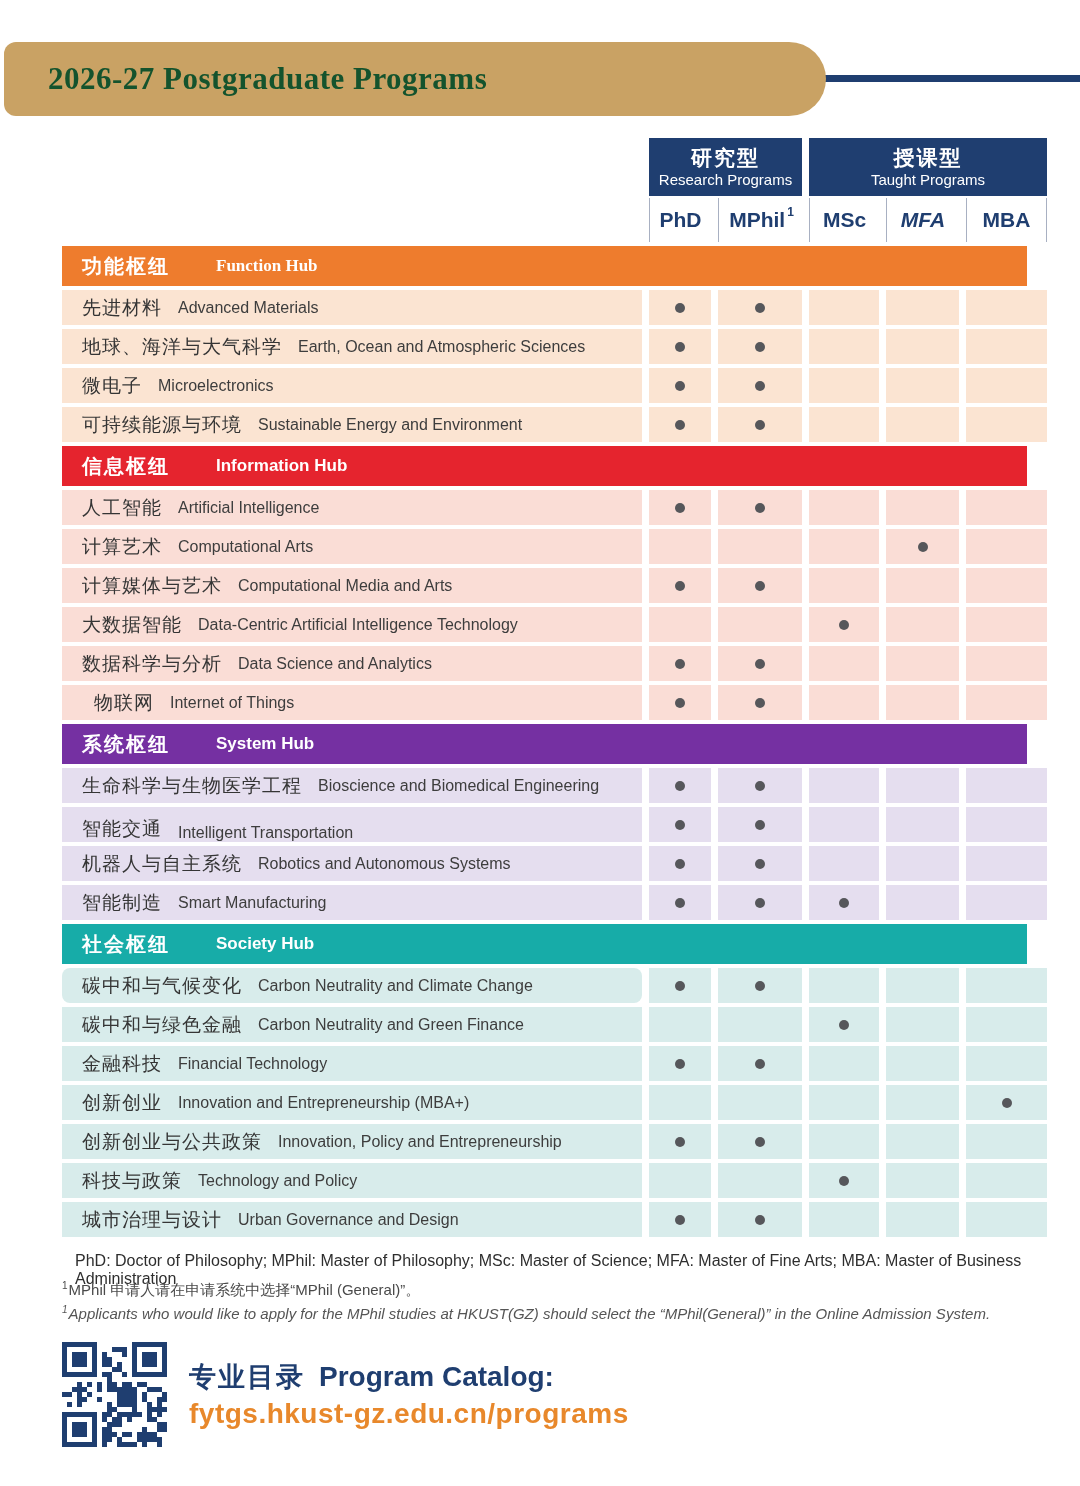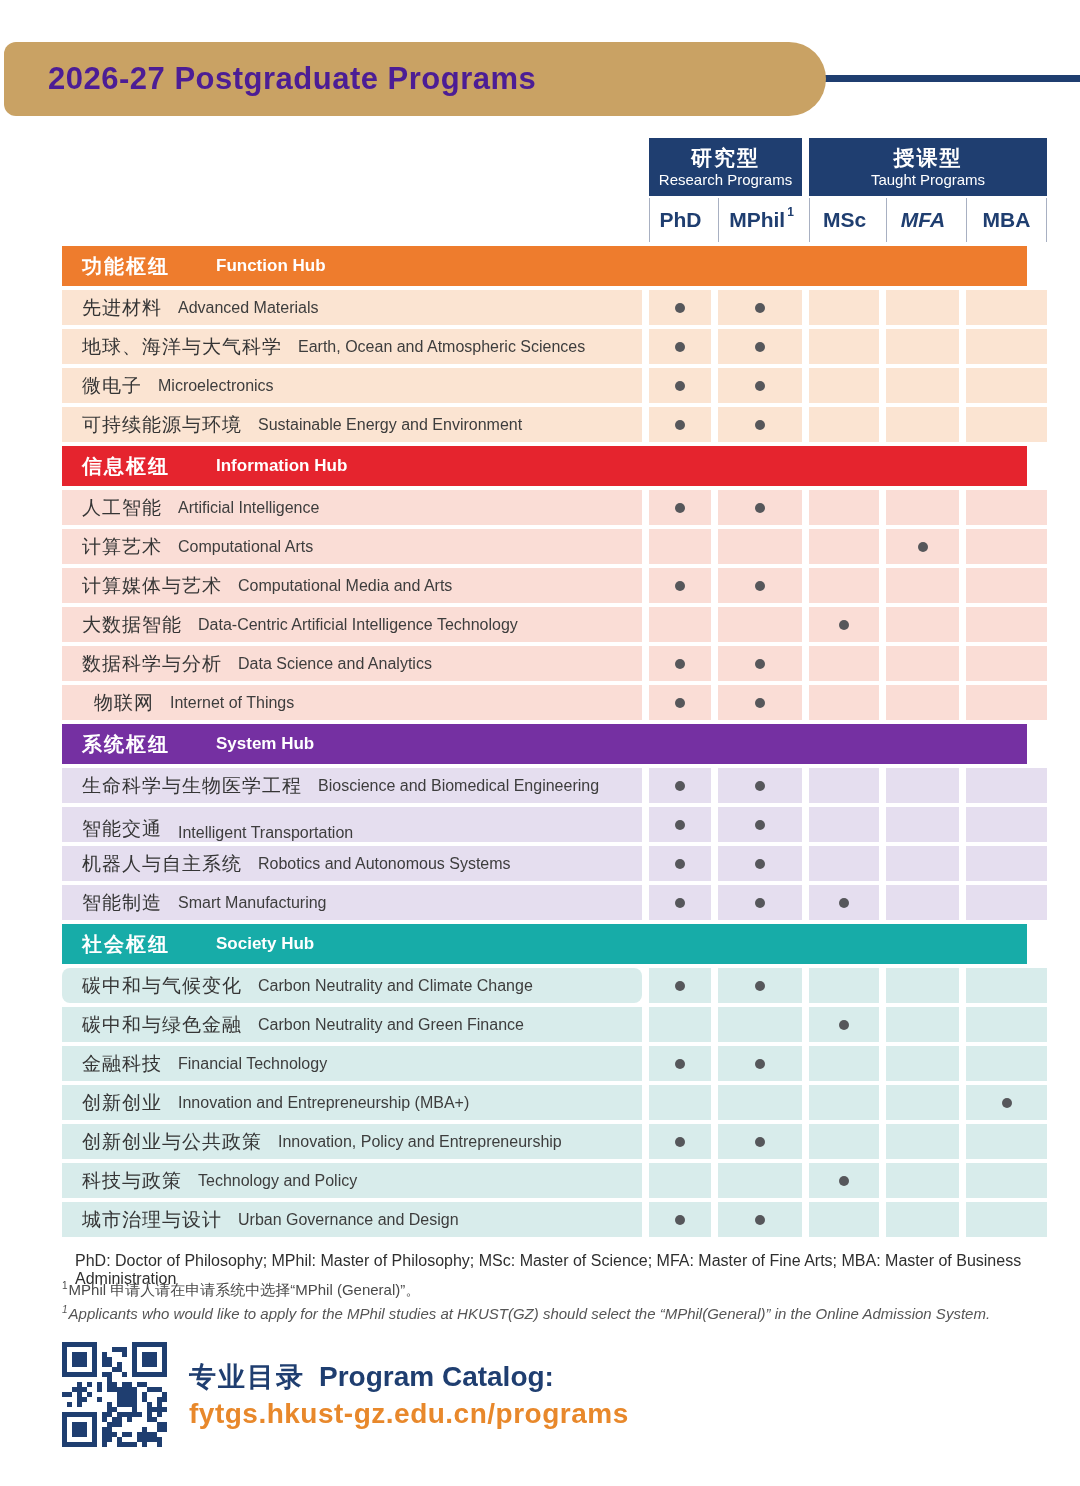--- a/index.html
+++ b/index.html
@@ -4,21 +4,21 @@
 <style>
   * { margin:0; padding:0; box-sizing:border-box; }
   html,body { background:#ffffff; }
   body { font-family:"Liberation Sans","DejaVu Sans",sans-serif; }
   .page { position:relative; width:1080px; height:1486px; background:#fff; overflow:hidden; }
 
   
   .banner-line { position:absolute; left:790px; top:75px; width:290px; height:7px; background:#1F3E70; z-index:1; }
   .banner { position:absolute; left:4px; top:42px; width:822px; height:74px; background:#C9A264;
             border-radius:12px 37px 37px 12px; display:flex; align-items:center; z-index:2; }
-  .banner .title { color:#4c1d95; font-weight:bold; font-size:31px; padding-left:44px; letter-spacing:.5px; }
+  .banner .title { color:#14532d; font-weight:bold; font-size:31px; padding-left:44px; letter-spacing:.5px;font-family:Liberation Serif, serif; }
 
   
   .table { position:absolute; left:62px; top:138px; width:965px; }
   .grid { display:grid; grid-template-columns:580px 62px 84px 70px 73px 81px; column-gap:7px; }
 
   .group-cell { background:#1F3E70; color:#fff; height:58px; display:flex; flex-direction:column;
                 justify-content:center; text-align:center; }
   .group-zh { font-size:21px; font-weight:bold; line-height:1.2; letter-spacing:2px; }
   .group-en { font-size:15px; line-height:1.2; }
 
@@ -88,21 +88,21 @@
           <span>MSc</span>
         </div>
         <div class="prog-cell" style="grid-column: 5; font-style: italic;">
           <span>MFA</span>
         </div>
         <div class="prog-cell last" style="grid-column: 6;">
           <span>MBA</span>
         </div>
       </div>
     <div id="sections">
-        <div class="section-bar" style="background: rgb(238, 124, 45);">
+        <div class="section-bar" style="background: rgb(238, 124, 45); font-family: Liberation Serif, serif;">
           <span class="bar-zh">功能枢纽</span>
           <span class="bar-en">Function Hub</span>
         </div>
         <div class="grid row">
           <div class="name-cell" style="background: rgb(251, 228, 210);">
             <span class="name-zh">先进材料</span>
             <span class="name-en">Advanced Materials</span>
           </div>
           <div class="dot-cell" style="background: rgb(251, 228, 210);">
             <span class="dot" style="background: rgb(86, 87, 91);"></span>

